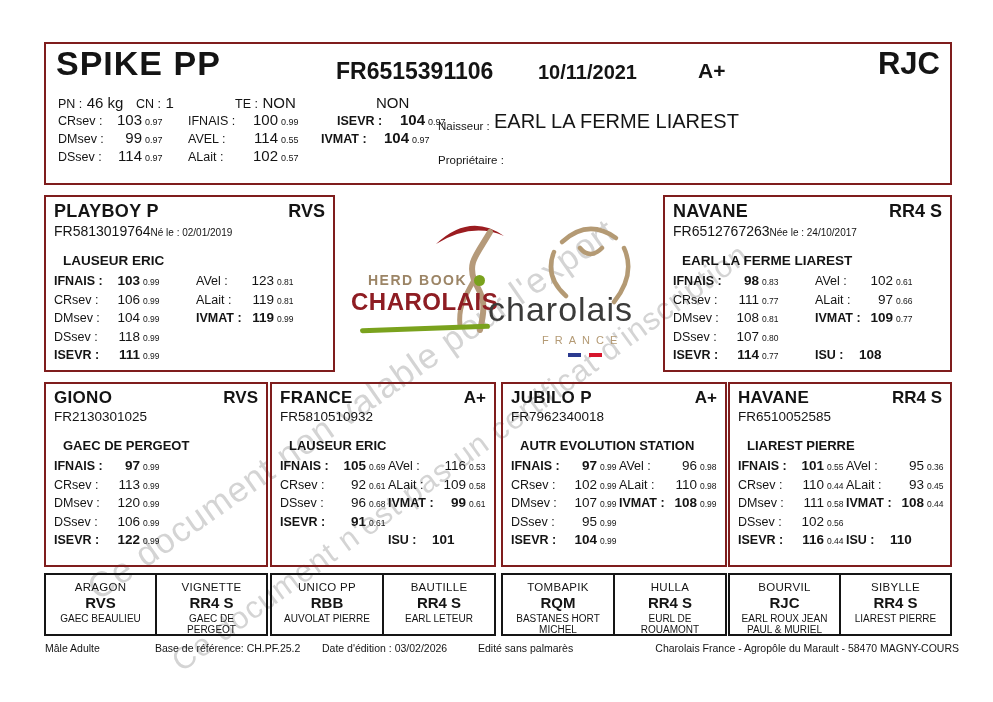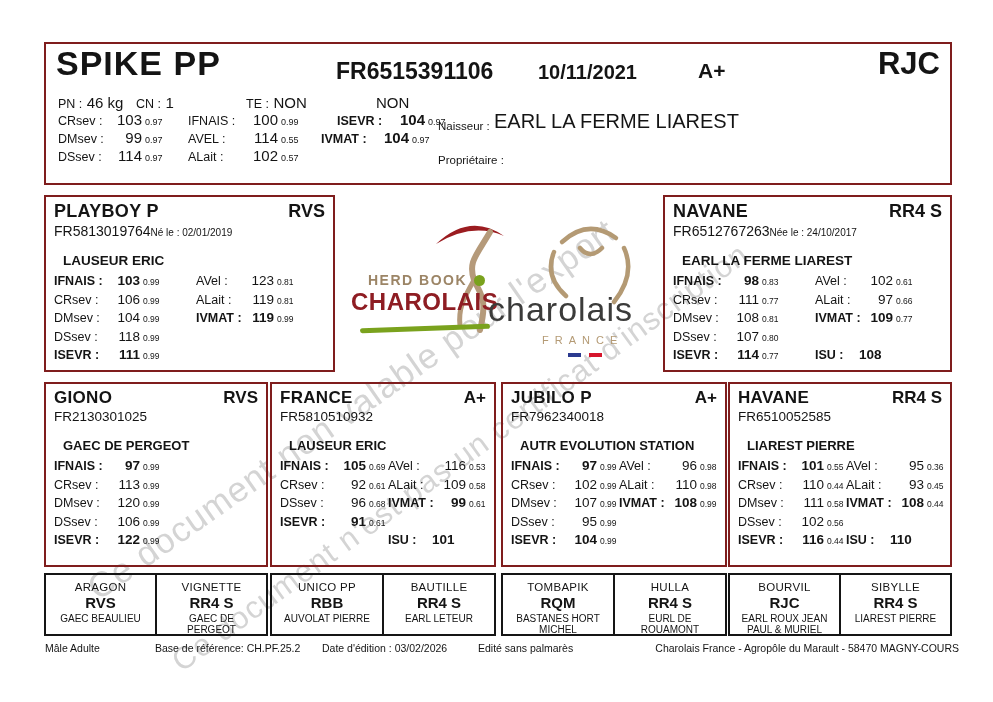--- a/index.html
+++ b/index.html
@@ -77,21 +77,21 @@
 
 <div class="box abs" style="left:44px;top:42px;width:908px;height:143px;">
   <div class="hname">SPIKE PP</div>
   <div class="hid">FR6515391106</div>
   <div class="hdate">10/11/2021</div>
   <div class="hgrade">A+</div>
   <div class="hcode">RJC</div>
 
   <div class="hrow" style="left:12px;top:50px;"><span class="hsmall">PN :</span> <span class="hval">46 kg</span></div>
   <div class="hrow" style="left:90px;top:50px;"><span class="hsmall">CN :</span> <span class="hval">1</span></div>
-  <div class="hrow" style="left:200px;top:50px;"><span class="hsmall">TE :</span> <span class="hval">NON</span></div>
+  <div class="hrow" style="left:189px;top:50px;"><span class="hsmall">TE :</span> <span class="hval">NON</span></div>
   <div class="hrow hval" style="left:330px;top:50px;">NON</div>
 
   <div class="hrow" style="left:12px;top:67px;"><span class="hl" style="width:52px;">CRsev :</span><span class="hv" style="width:32px;">103</span><span class="hi">0.97</span></div>
   <div class="hrow" style="left:12px;top:85px;"><span class="hl" style="width:52px;">DMsev :</span><span class="hv" style="width:32px;">99</span><span class="hi">0.97</span></div>
   <div class="hrow" style="left:12px;top:103px;"><span class="hl" style="width:52px;">DSsev :</span><span class="hv" style="width:32px;">114</span><span class="hi">0.97</span></div>
 
   <div class="hrow" style="left:142px;top:67px;"><span class="hl" style="width:58px;">IFNAIS :</span><span class="hv" style="width:32px;">100</span><span class="hi">0.99</span></div>
   <div class="hrow" style="left:142px;top:85px;"><span class="hl" style="width:58px;">AVEL :</span><span class="hv" style="width:32px;">114</span><span class="hi">0.55</span></div>
   <div class="hrow" style="left:142px;top:103px;"><span class="hl" style="width:58px;">ALait :</span><span class="hv" style="width:32px;">102</span><span class="hi">0.57</span></div>
 

